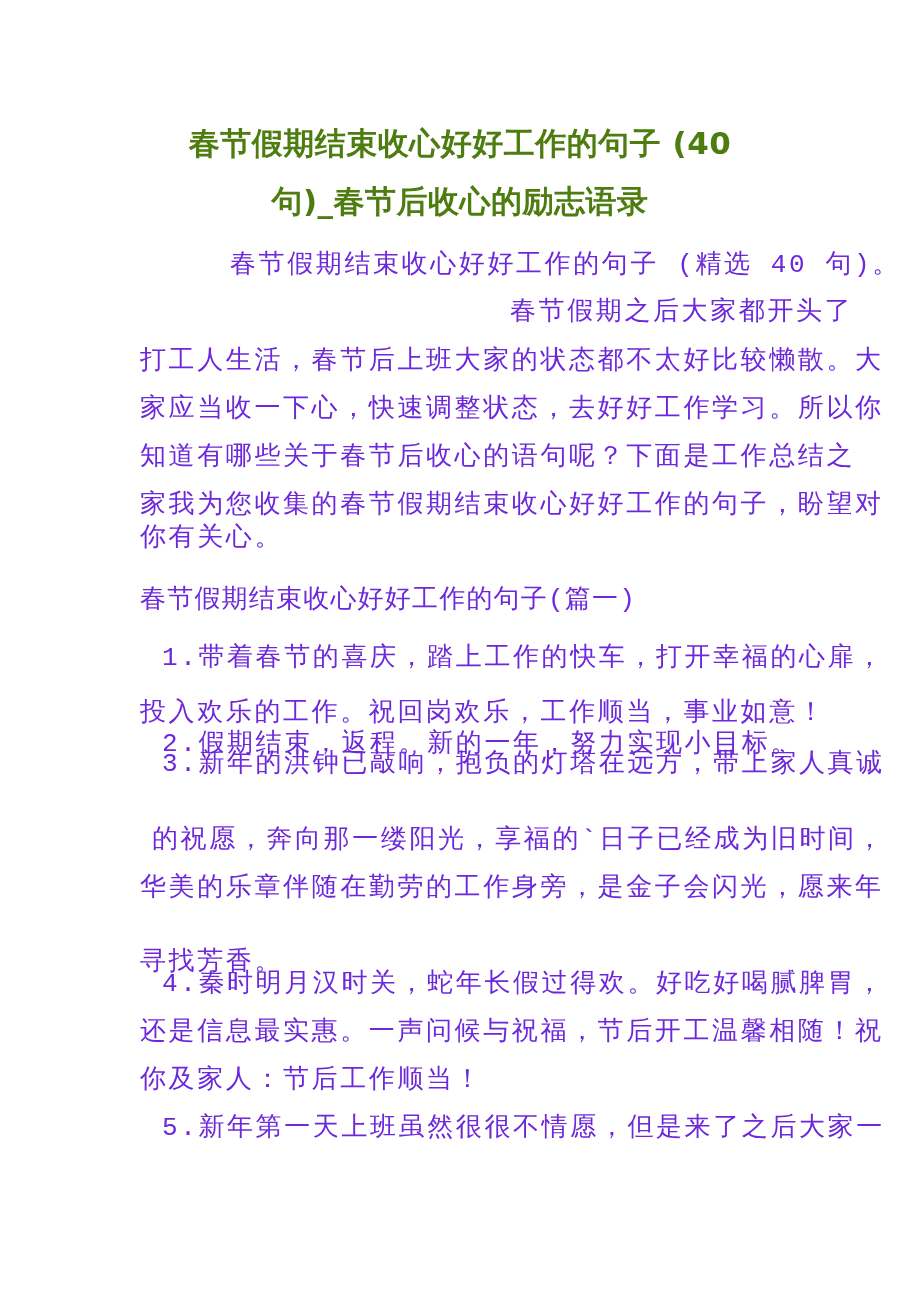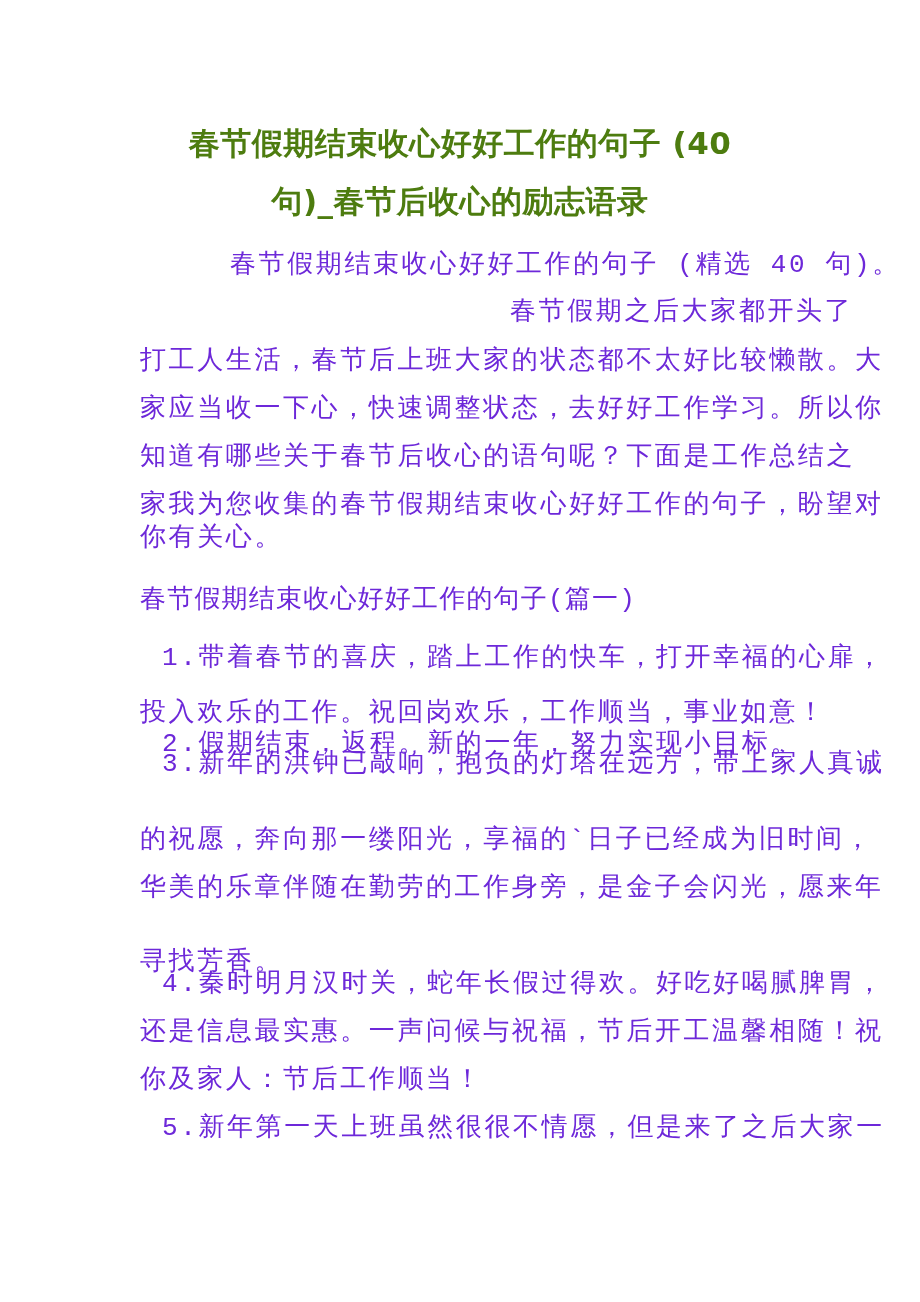--- a/index.html
+++ b/index.html
@@ -60,20 +60,20 @@
   <p class="line" style="left:140px; top:347px;">打工人生活，春节后上班大家的状态都不太好比较懒散。大</p>
   <p class="line" style="left:140px; top:395px;">家应当收一下心，快速调整状态，去好好工作学习。所以你</p>
   <p class="line" style="left:140px; top:491px;">家我为您收集的春节假期结束收心好好工作的句子，盼望对</p>
   <p class="line" style="left:140px; top:443px;">知道有哪些关于春节后收心的语句呢？下面是工作总结之</p>
   <p class="line" style="left:140px; top:524px;">你有关心。</p>
   <p class="line" style="left:140px; top:586px; letter-spacing:1.2px;">春节假期结束收心好好工作的句子(篇一)</p>
   <p class="line" style="left:162px; top:644px;">1.带着春节的喜庆，踏上工作的快车，打开幸福的心扉，</p>
   <p class="line" style="left:140px; top:682px;margin-top:17px;">投入欢乐的工作。祝回岗欢乐，工作顺当，事业如意！</p>
   <p class="line" style="left:162px; top:730px;">2.假期结束，返程。新的一年，努力实现小目标。</p>
   <p class="line" style="left:162px; top:750px;">3.新年的洪钟已敲响，抱负的灯塔在远方，带上家人真诚</p>
-  <p class="line" style="left:140px; top:826px;">的祝愿，奔向那一缕阳光，享福的`日子已经成为旧时间，</p>
+  <p class="line" style="left:152px; top:826px;">的祝愿，奔向那一缕阳光，享福的`日子已经成为旧时间，</p>
   <p class="line" style="left:140px; top:874px;">华美的乐章伴随在勤劳的工作身旁，是金子会闪光，愿来年</p>
   <p class="line" style="left:140px; top:948px;">寻找芳香。</p>
   <p class="line" style="left:162px; top:970px;">4.秦时明月汉时关，蛇年长假过得欢。好吃好喝腻脾胃，</p>
   <p class="line" style="left:140px; top:1018px;">还是信息最实惠。一声问候与祝福，节后开工温馨相随！祝</p>
   <p class="line" style="left:140px; top:1066px;">你及家人：节后工作顺当！</p>
   <p class="line" style="left:162px; top:1114px;">5.新年第一天上班虽然很很不情愿，但是来了之后大家一</p>
 </div>
 
 </body></html>

